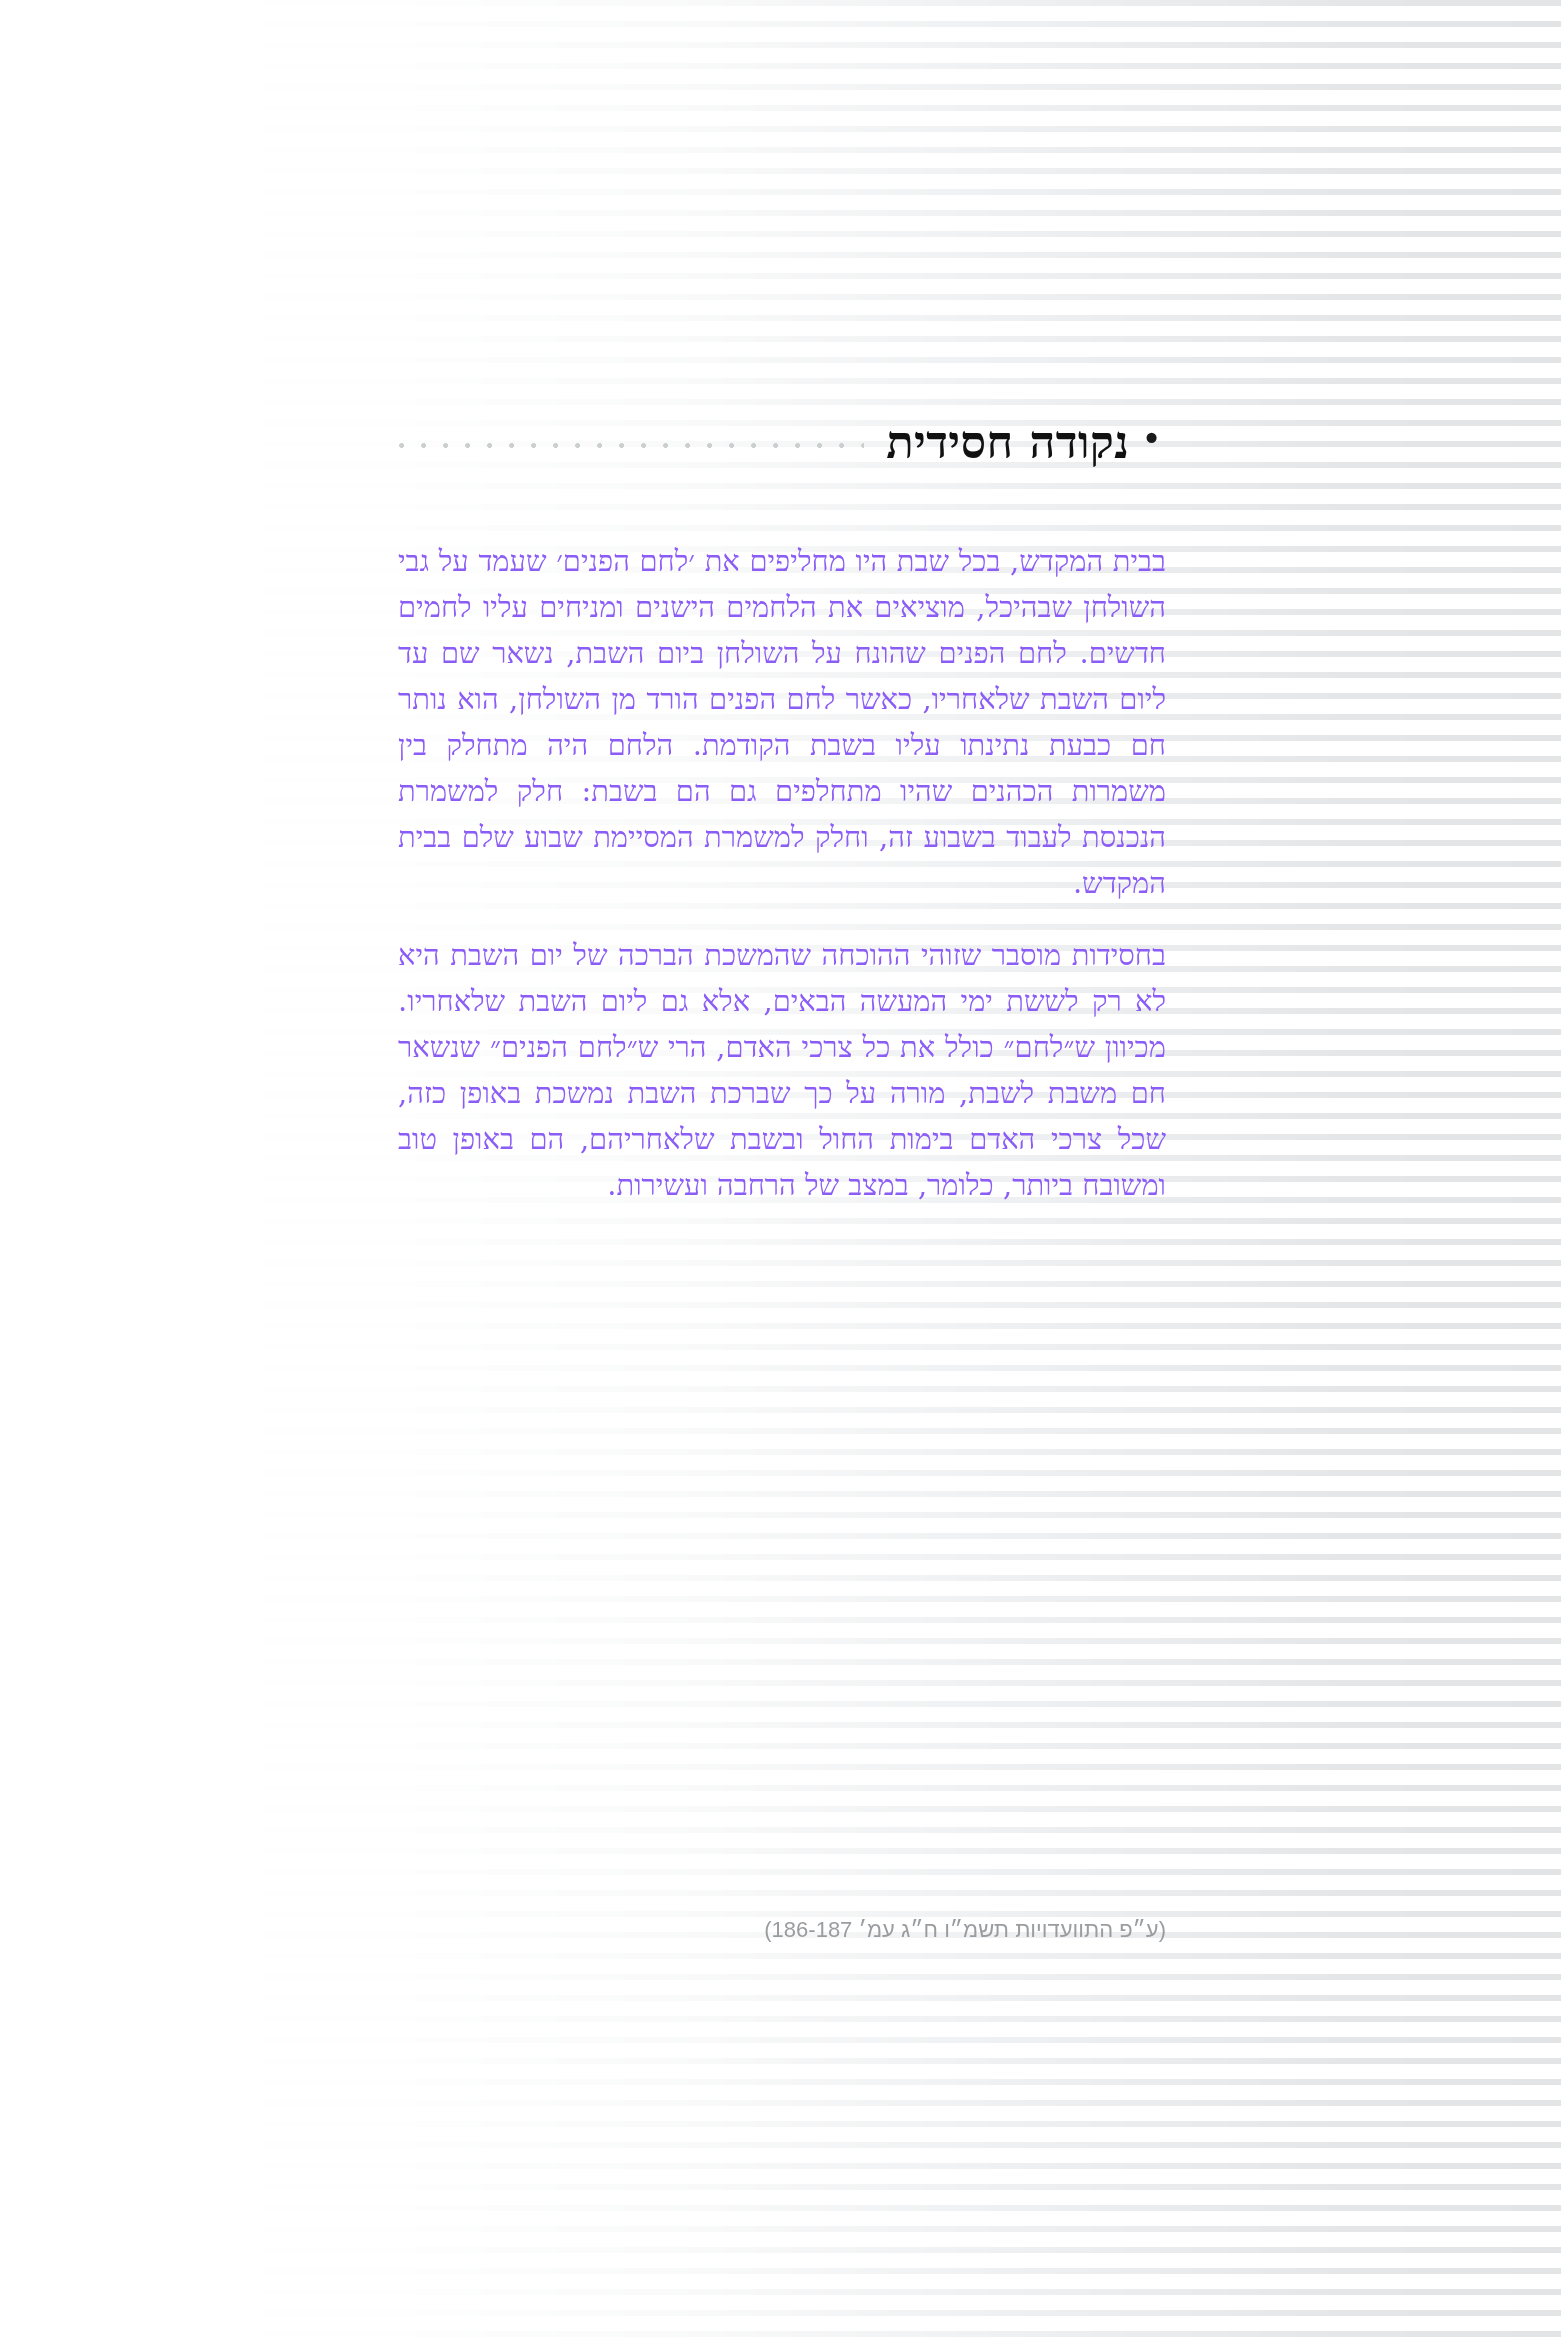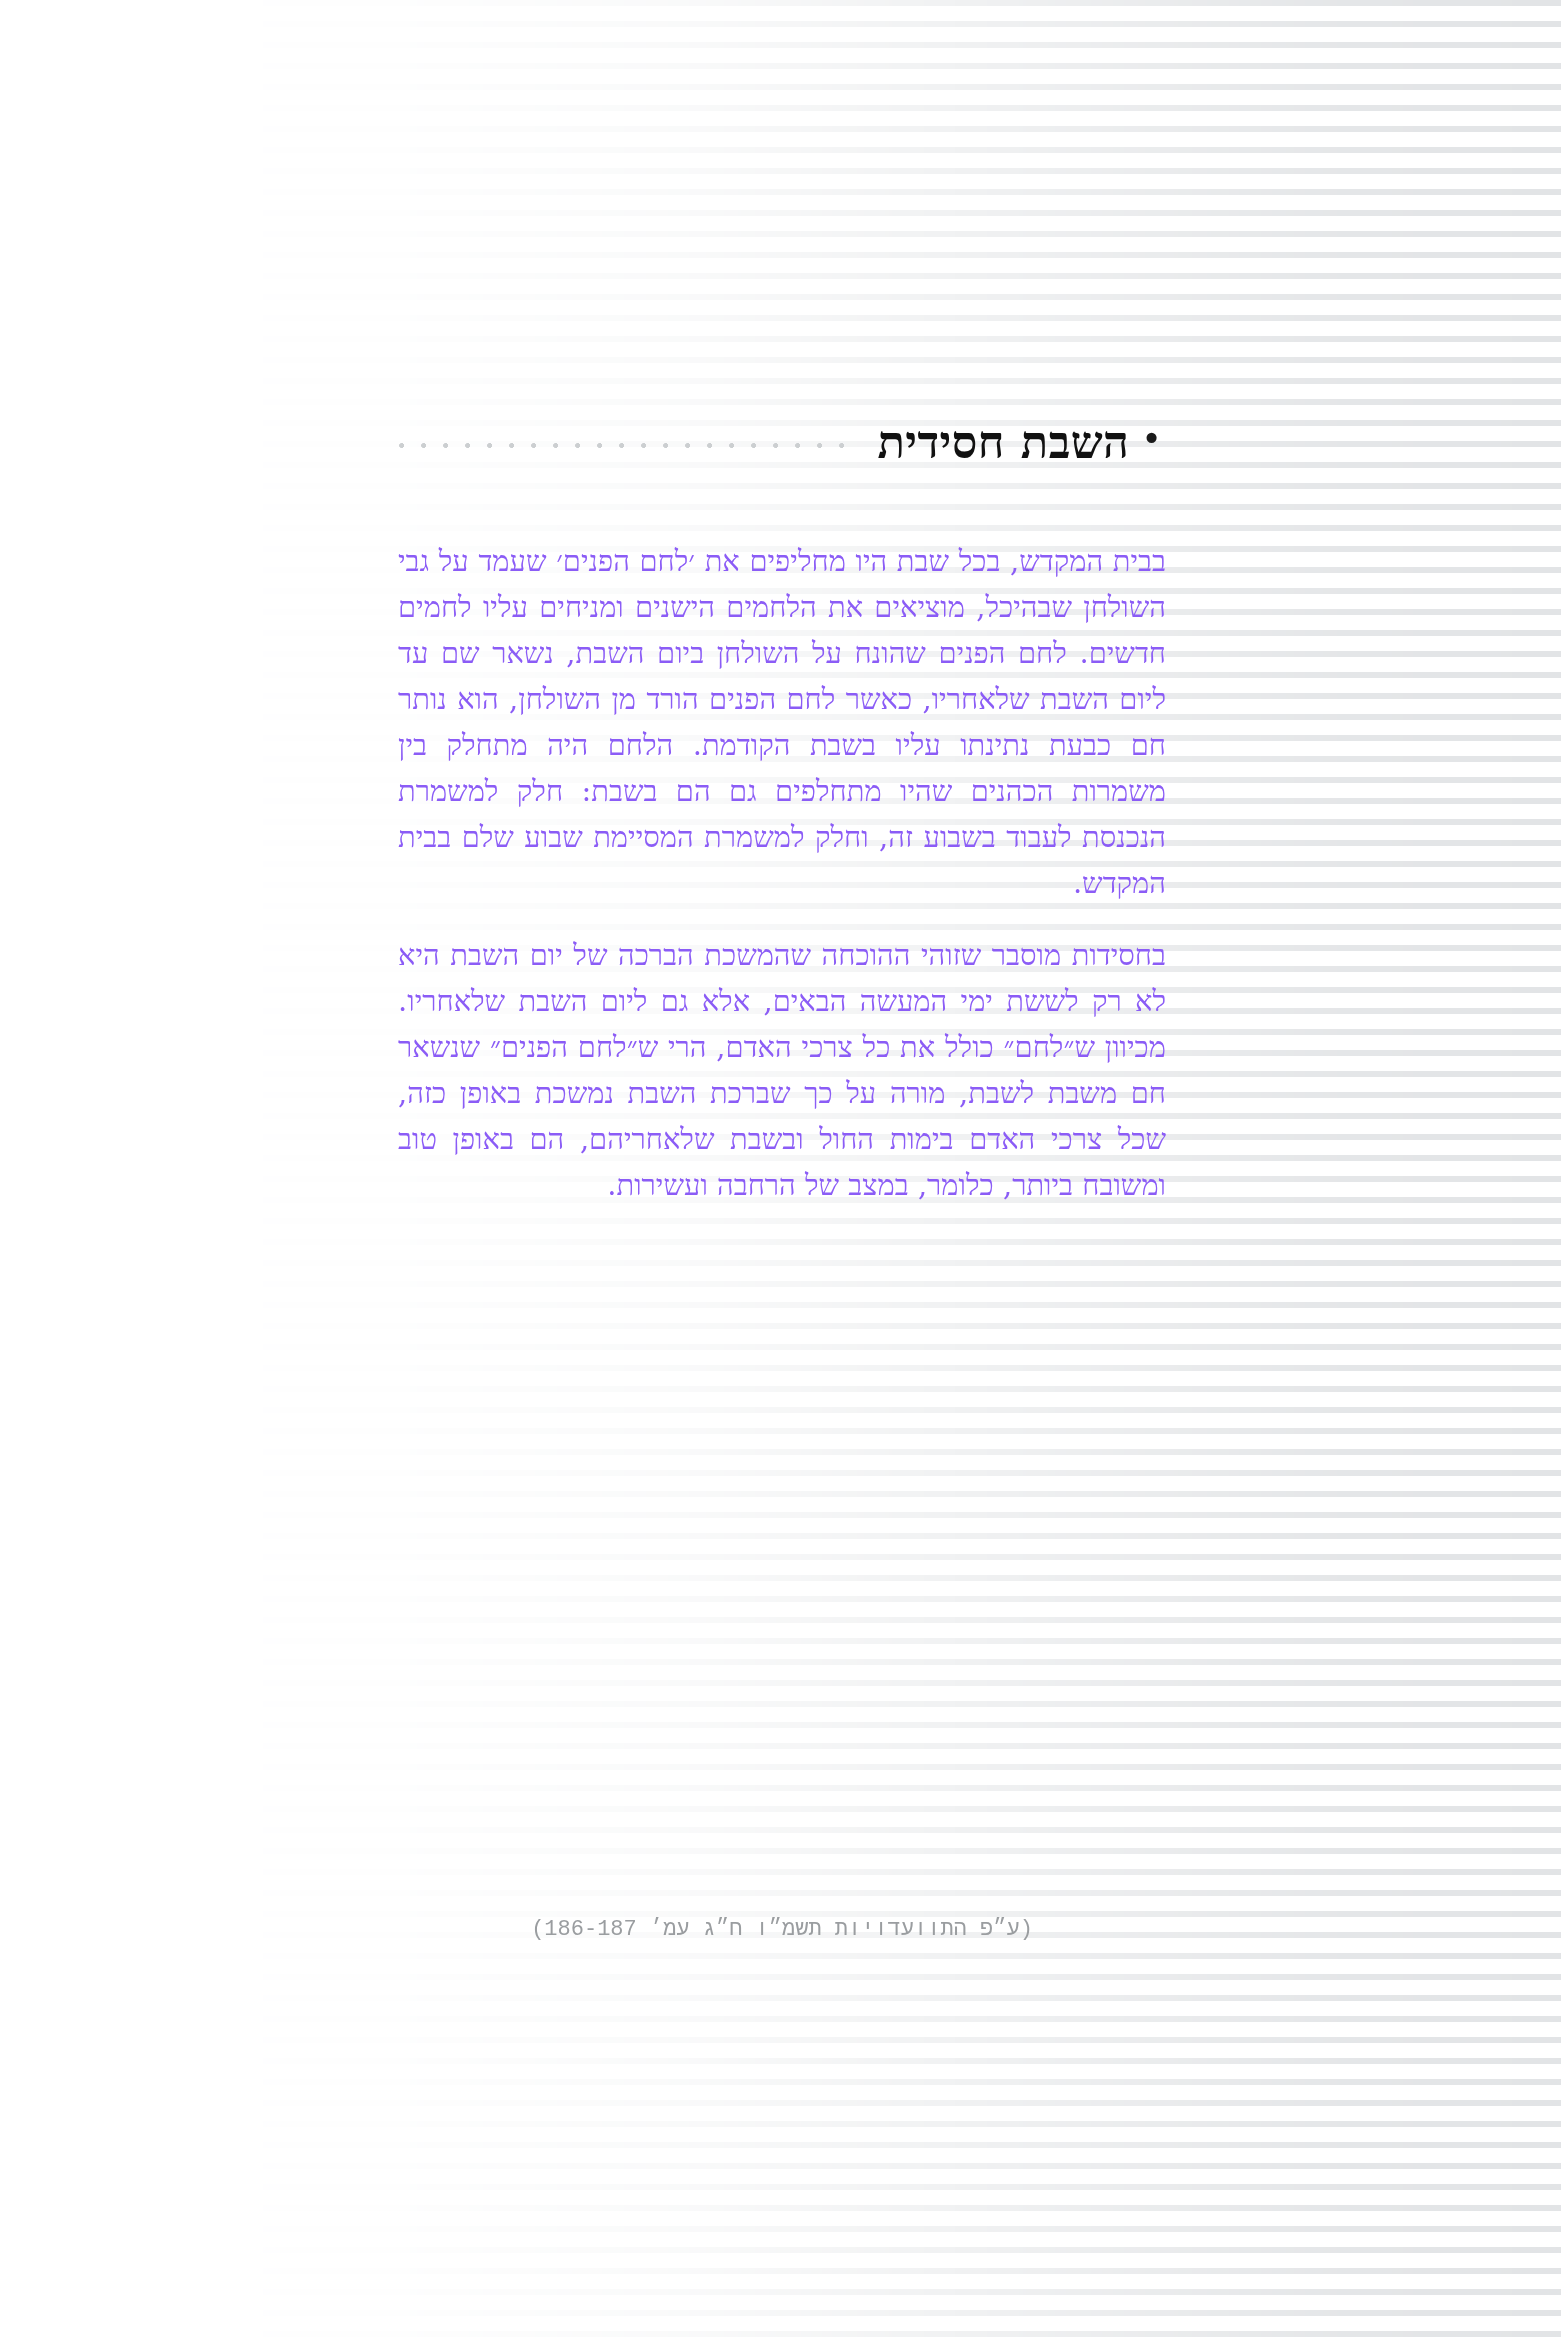--- a/index.html
+++ b/index.html
@@ -99,37 +99,37 @@
     margin: 0 0 26px 0;
   }
   .para:last-of-type { margin-bottom: 0; }
 
   .source-note {
     position: absolute;
     top: 1915px;
     right: 395px;
     width: 768px;
     direction: rtl;
-    text-align: center;
-    font-family: Liberation Mono, monospace;
+    text-align: right;
+    font-family: Liberation Sans, sans-serif;
     font-size: 22px;
     line-height: 29.5px;
     color: #9a9da0;
   }
 </style>
 </head>
 <body>
 
 <div id="page-texture"></div>
 
 <div id="page-content">
 
   <div class="heading-row">
     <span class="heading-bullet">•</span>
-    <span class="heading-title">השבת חסידית</span>
+    <span class="heading-title">נקודה חסידית</span>
     <span class="heading-leader"></span>
   </div>
 
   <div class="article">
     <p class="para">בבית המקדש, בכל שבת היו מחליפים את ׳לחם הפנים׳ שעמד על גבי השולחן שבהיכל, מוציאים את הלחמים הישנים ומניחים עליו לחמים חדשים. לחם הפנים שהונח על השולחן ביום השבת, נשאר שם עד ליום השבת שלאחריו, כאשר לחם הפנים הורד מן השולחן, הוא נותר חם כבעת נתינתו עליו בשבת הקודמת. הלחם היה מתחלק בין משמרות הכהנים שהיו מתחלפים גם הם בשבת: חלק למשמרת הנכנסת לעבוד בשבוע זה, וחלק למשמרת המסיימת שבוע שלם בבית המקדש.</p>
     <p class="para">בחסידות מוסבר שזוהי ההוכחה שהמשכת הברכה של יום השבת היא לא רק לששת ימי המעשה הבאים, אלא גם ליום השבת שלאחריו. מכיוון ש״לחם״ כולל את כל צרכי האדם, הרי ש״לחם הפנים״ שנשאר חם משבת לשבת, מורה על כך שברכת השבת נמשכת באופן כזה, שכל צרכי האדם בימות החול ובשבת שלאחריהם, הם באופן טוב ומשובח ביותר, כלומר, במצב של הרחבה ועשירות.</p>
   </div>
 
   <div class="source-note">(ע״פ התוועדויות תשמ״ו ח״ג עמ׳ 186-187)</div>
 

